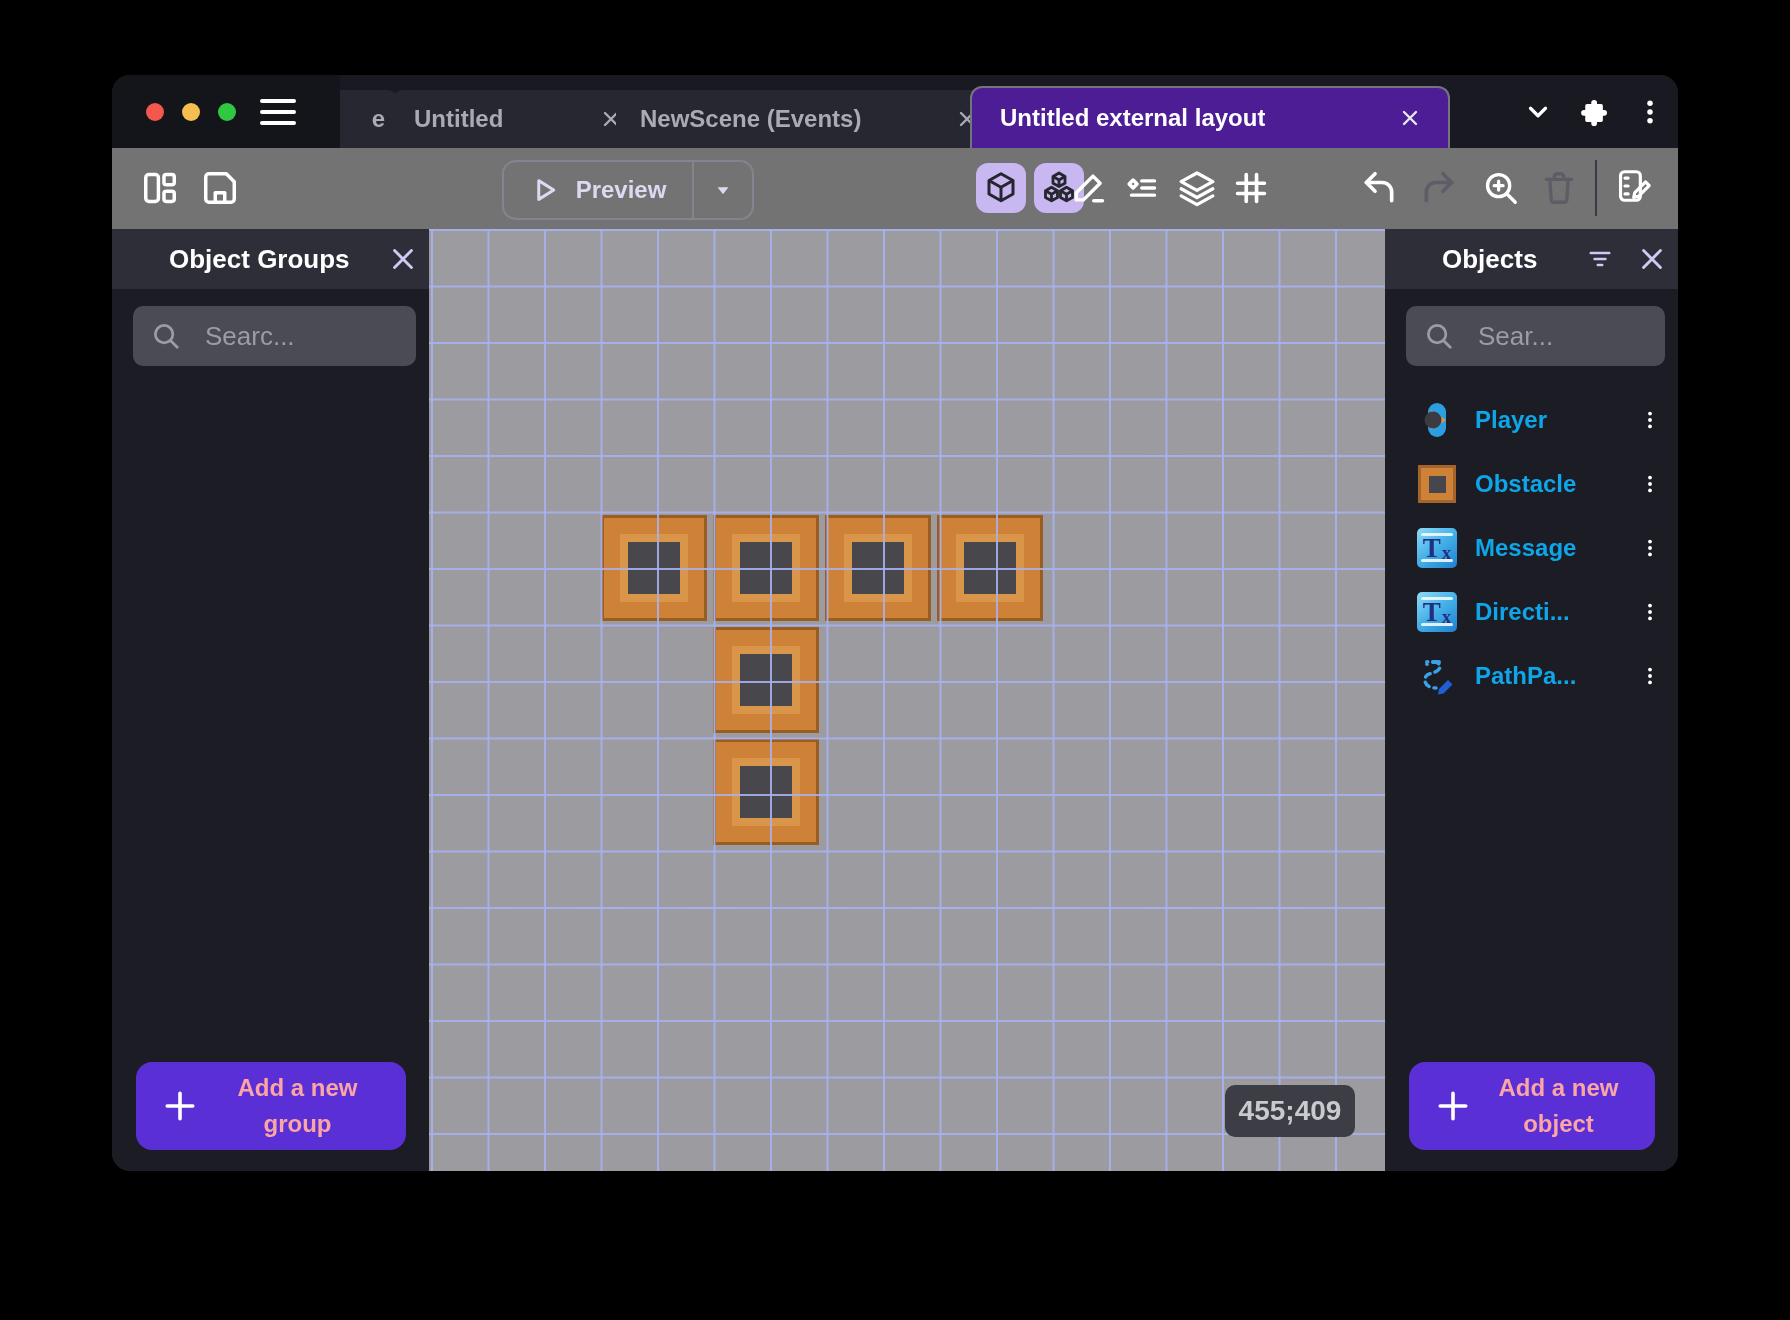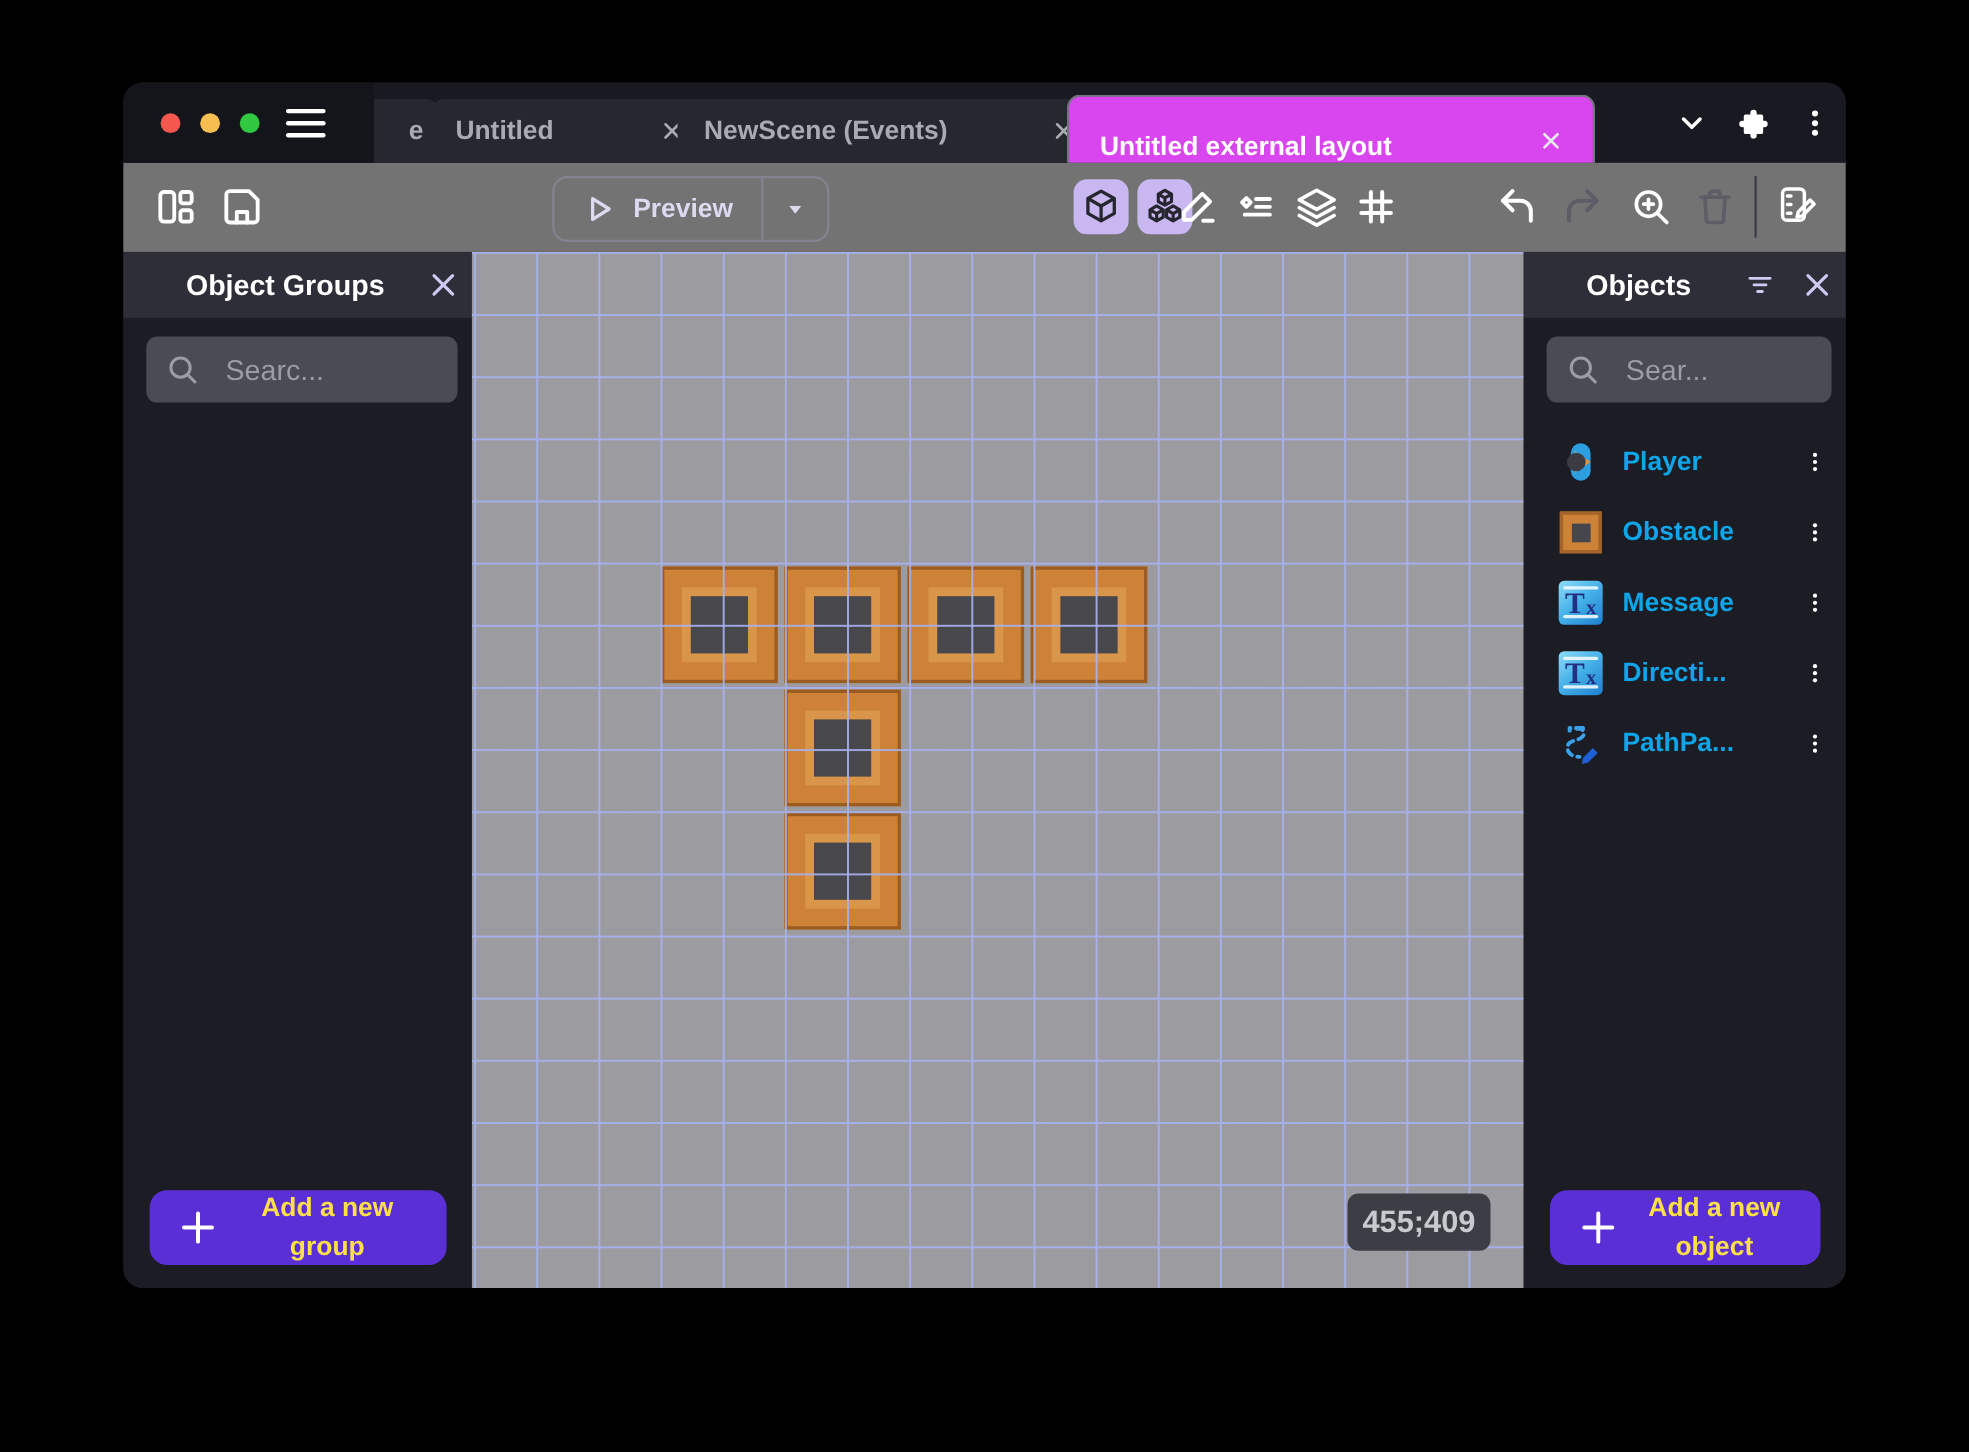--- a/index.html
+++ b/index.html
@@ -12,21 +12,21 @@
   .titlebar{position:relative;height:73px;background:#191a21;}
   .tab{position:absolute;bottom:0;height:58px;background:#262730;border-radius:12px 12px 0 0;
        display:flex;align-items:center;color:#a9abb4;font-size:24px;font-weight:600;z-index:1;}
   .tab .tab-label{white-space:nowrap;overflow:hidden;}
   .tab-close{width:40px;height:40px;display:flex;align-items:center;justify-content:center;flex:0 0 auto;}
   .tab-close svg{width:20px;height:20px;stroke:#a9abb4;stroke-width:2.4;stroke-linecap:round;}
   .tab-fragment{left:150px;width:123px;justify-content:flex-end;padding-right:14px;}
   .tab-1{left:280px;width:217px;padding:0 16px 0 22px;justify-content:space-between;}
   .tab-2{left:504px;width:347px;padding:0 16px 0 24px;justify-content:space-between;margin-top:28px;}
   .tab-active{left:858px;width:430px;padding:0 18px 0 28px;justify-content:space-between;
-              background:#d946ef;border:2px solid #73747e;border-bottom:none;color:#fff;height:60px;z-index:1;align-items:flex-end;}
+              background:#4c1d95;border:2px solid #73747e;border-bottom:none;color:#fff;height:60px;z-index:1;}
   .tab-active .tab-close svg{stroke:#e8e8ee;}
   .menu-zone{position:absolute;left:0;top:0;width:228px;height:73px;background:#14151b;
              border-top-left-radius:18px;z-index:2;display:flex;align-items:center;}
   .traffic{display:flex;gap:18px;margin-left:34px;}
   .light{width:18px;height:18px;border-radius:50%;}
   .light-red{background:#f4574d;}.light-yellow{background:#f6be50;}.light-green{background:#2fc840;}
   .hamburger{margin-left:24px;width:40px;height:40px;display:flex;flex-direction:column;justify-content:center;gap:7px;}
   .hamburger span{display:block;width:36px;height:4px;background:#fff;border-radius:2px;}
   .tb-right{position:absolute;top:0;right:0;height:73px;display:flex;align-items:center;z-index:2;}
   .tb-icon{width:56px;height:56px;display:flex;align-items:center;justify-content:center;color:#fff;}
@@ -61,22 +61,22 @@
   .panel-title{color:#fff;font-size:26px;font-weight:700;margin-left:21px;flex:1;}
   .panel-hicon{width:52px;height:52px;display:flex;align-items:center;justify-content:center;color:#cfcaf3;}
   .panel-hicon svg{width:26px;height:26px;}
   .search-box{margin:17px 13px 0 21px;height:60px;background:#4a4b55;border-radius:10px;
               display:flex;align-items:center;padding:0 18px;gap:22px;flex:0 0 auto;}
   .search-box svg{width:30px;height:30px;color:#9b9ca4;flex:0 0 auto;}
   .search-box input{flex:1;min-width:0;background:transparent;border:none;outline:none;
                     color:#e8e8ee;font-size:26px;font-family:inherit;}
   .search-box input::placeholder{color:#9b9ca4;}
   .panel-spacer{flex:1;}
-  .add-btn{height:68px;border-radius:16px;background:#5b2fd6;border:none;margin:16px auto 21px auto;
-           display:flex;align-items:center;color:#fde047;cursor:pointer;}
+  .add-btn{height:88px;border-radius:16px;background:#5b2fd6;border:none;margin:16px auto 21px auto;
+           display:flex;align-items:center;color:#fca5a5;cursor:pointer;}
   .add-btn .plus{width:76px;display:flex;align-items:center;justify-content:center;}
   .add-btn .plus svg{width:36px;height:36px;}
   .add-btn .add-text{flex:1;text-align:center;font-size:24px;font-weight:700;line-height:36px;
                      font-family:inherit;padding-right:22px;}
   .add-left{width:270px;}
   .add-right{width:246px;}
 
   
   .obj-list{margin-top:22px;}
   .obj-row{height:64px;display:flex;align-items:center;padding:0 6px 0 14px;}

